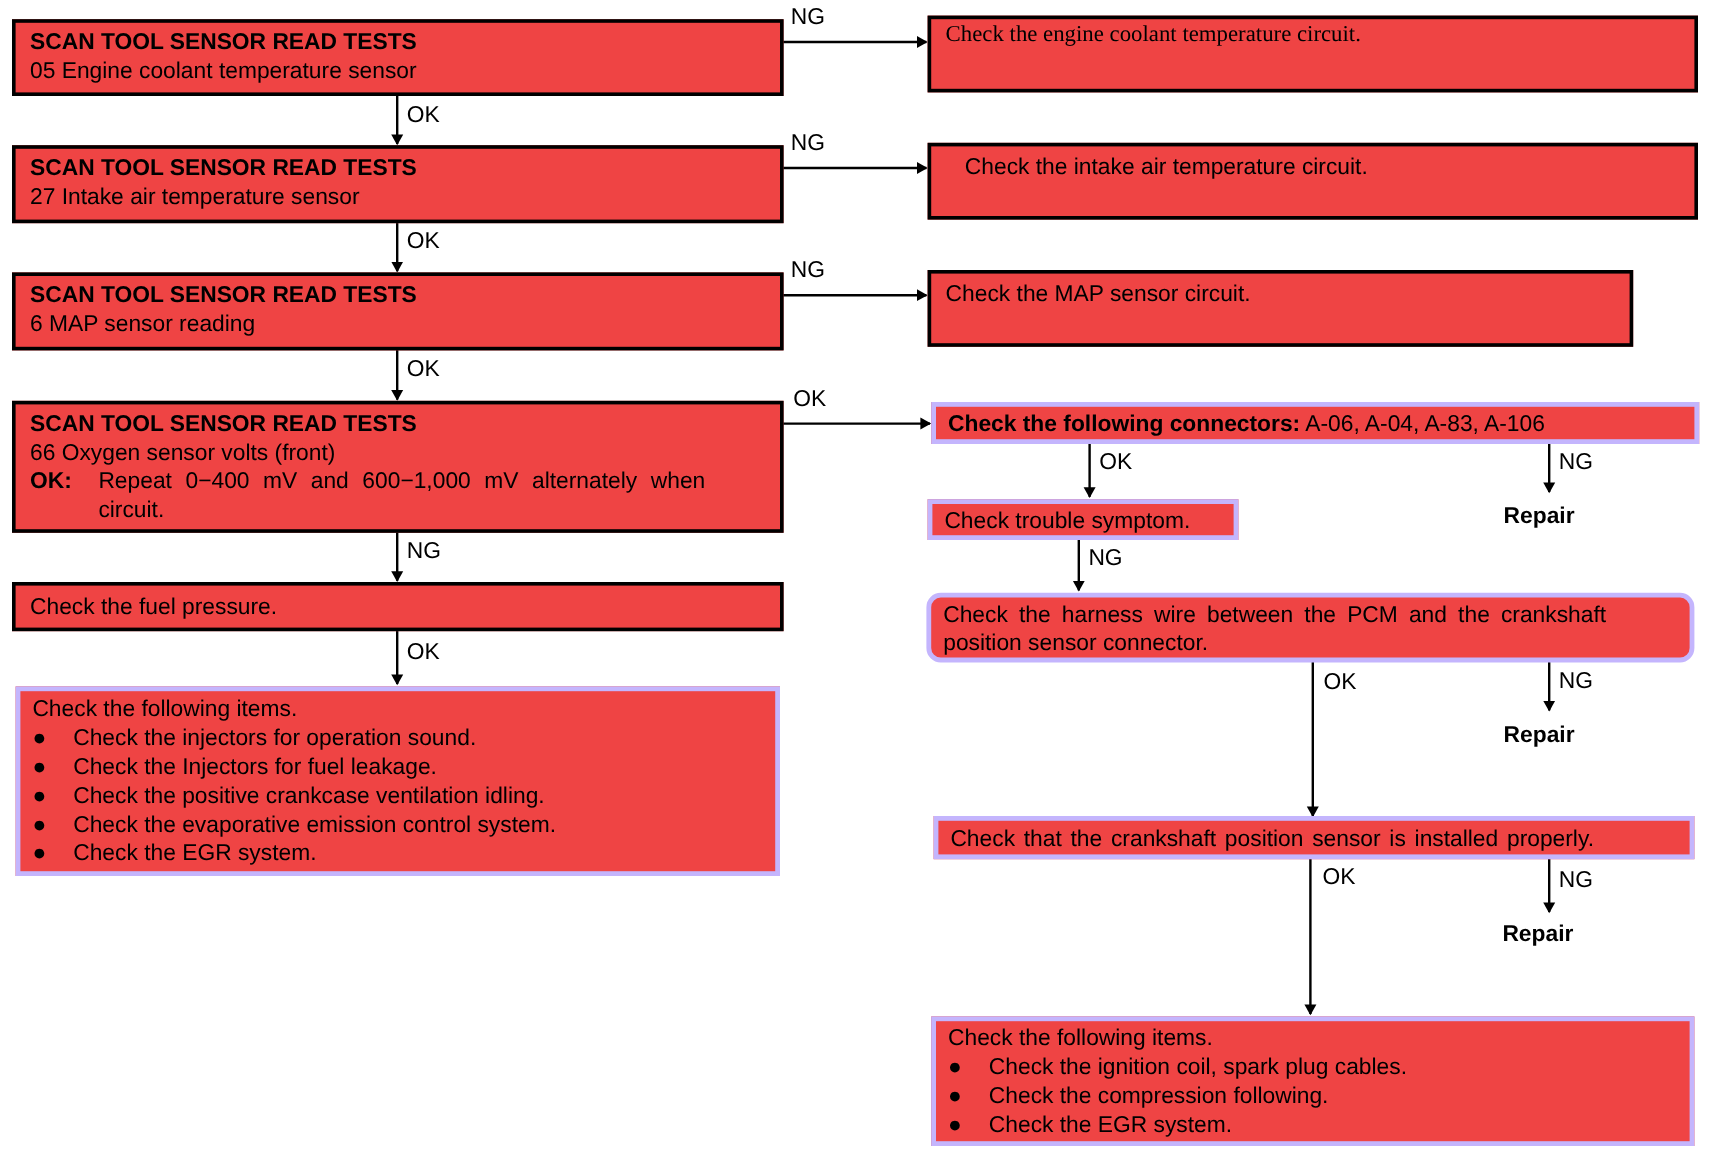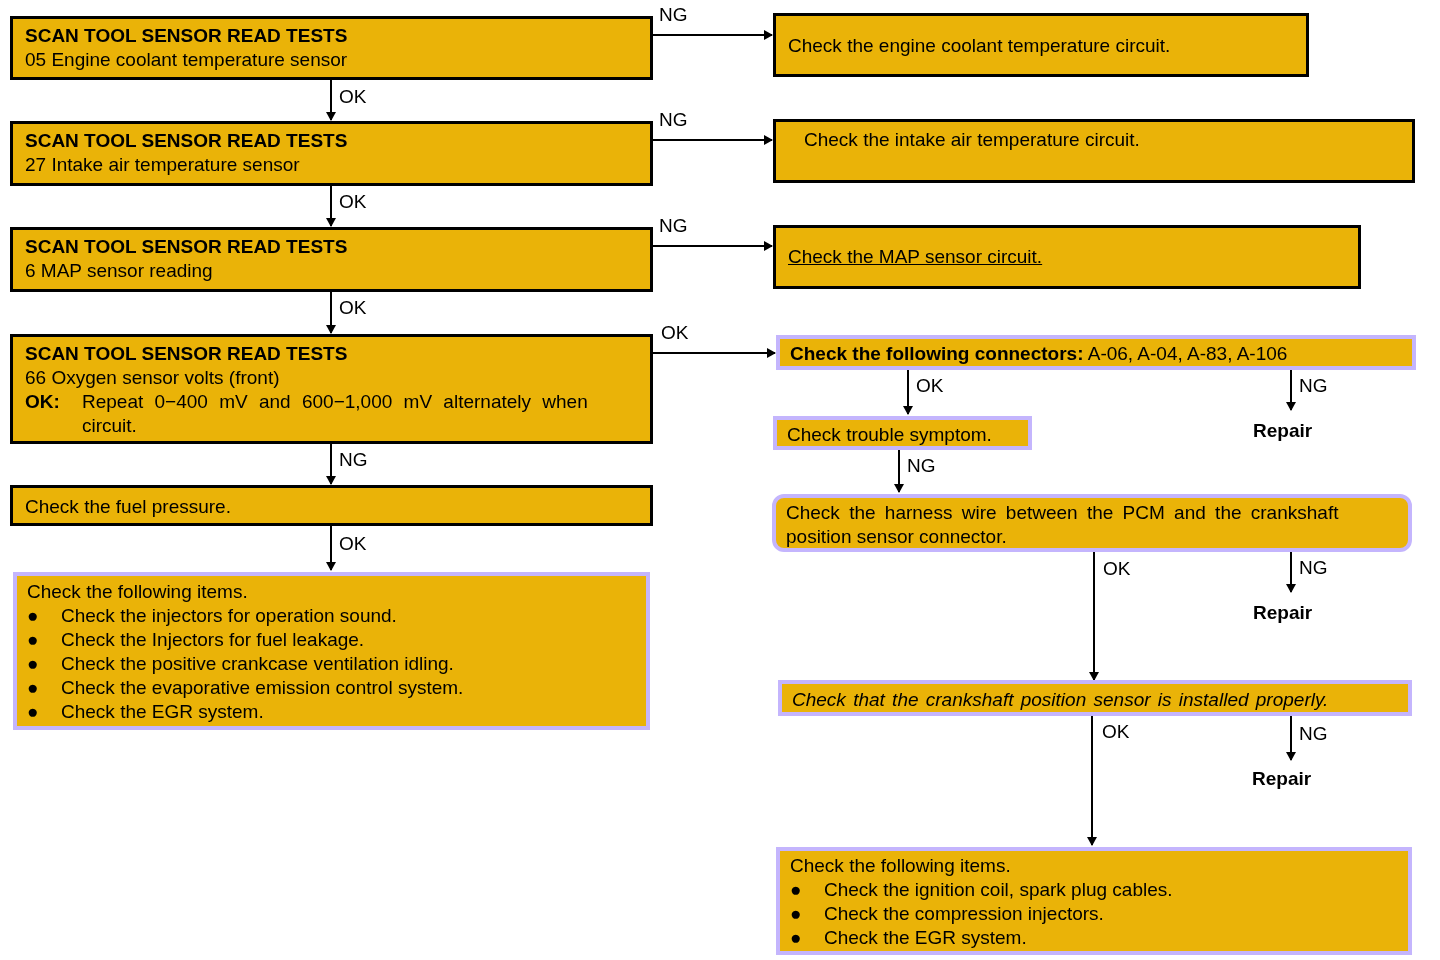--- a/index.html
+++ b/index.html
@@ -1,18 +1,18 @@
 <!DOCTYPE html>
 <html><head>
 <meta charset="utf-8">
 <style>
   html, body { margin:0; padding:0; background:#fff; }
   body { width:1440px; height:960px; position:relative; overflow:hidden;
          font-family:"Liberation Sans", "DejaVu Sans", sans-serif; color:#000; }
-  .box { position:absolute; box-sizing:border-box; background:#eab308; }
+  .box { position:absolute; box-sizing:border-box; background:#ef4444; }
   .thick { border:3px solid #000; }
   .thin { border:4px solid #c4b5fd; }
   .txt { font-size:19px; line-height:24px; white-space:nowrap; }
   .bold { font-weight:bold; }
   .lbl { position:absolute; font-size:19px; line-height:22px; }
   .repair { position:absolute; font-size:19px; font-weight:bold; }
   svg.wires { position:absolute; left:0; top:0; width:1440px; height:960px; }
   .bullet { display:inline-block; width:34px; }
   .indent { padding-left:57px; }
 </style>
@@ -90,53 +90,53 @@
 <div class="lbl" style="left:339px;top:191px;">OK</div>
 <div class="lbl" style="left:339px;top:297px;">OK</div>
 <div class="lbl" style="left:339px;top:449px;">NG</div>
 <div class="lbl" style="left:339px;top:533px;">OK</div>
 
 <div class="lbl" style="left:659px;top:4px;">NG</div>
 <div class="lbl" style="left:659px;top:109px;">NG</div>
 <div class="lbl" style="left:659px;top:215px;">NG</div>
 <div class="lbl" style="left:661px;top:322px;">OK</div>
 
-<div class="box thick" style="left:773px;top:13px;width:536px;height:64px;padding:18px 12px;">
+<div class="box thick" style="left:773px;top:13px;width:642px;height:64px;padding:1px 12px;font-family:Liberation Serif, serif;">
   <div class="txt">Check the engine coolant temperature circuit.</div>
 </div>
 <div class="box thick" style="left:773px;top:119px;width:642px;height:64px;padding:6px 28px;">
   <div class="txt">Check the intake air temperature circuit.</div>
 </div>
-<div class="box thick" style="left:773px;top:225px;width:588px;height:64px;padding:17px 12px;text-decoration:underline;">
+<div class="box thick" style="left:773px;top:225px;width:588px;height:64px;padding:6px 12px;">
   <div class="txt">Check the MAP sensor circuit.</div>
 </div>
 
 <div class="box thin" style="left:776px;top:335px;width:640px;height:35px;padding:3px 10px;">
   <div class="txt">
     <span class="bold">Check the following connectors:</span><span> A-06, A-04, A-83, A-106</span>
   </div>
 </div>
 
 <div class="box thin" style="left:773px;top:416px;width:259px;height:34px;padding:3px 10px;">
   <div class="txt">Check trouble symptom.</div>
 </div>
 
 <div class="box thin" style="left:772px;top:494px;width:640px;height:58px;padding:3px 10px;border-radius:12px;">
   <div class="txt" style="word-spacing:4px;">Check the harness wire between the PCM and the crankshaft</div>
   <div class="txt">position sensor connector.</div>
 </div>
 
-<div class="box thin" style="left:778px;top:680px;width:634px;height:36px;padding:4px 10px;font-style:italic;">
+<div class="box thin" style="left:778px;top:680px;width:634px;height:36px;padding:4px 10px;">
   <div class="txt" style="word-spacing:2px;">Check that the crankshaft position sensor is installed properly.</div>
 </div>
 
 <div class="box thin" style="left:776px;top:847px;width:636px;height:108px;padding:3px 10px;">
   <div class="txt">Check the following items.</div>
   <div class="txt"><span class="bullet">●</span><span>Check the ignition coil, spark plug cables.</span></div>
-  <div class="txt"><span class="bullet">●</span><span>Check the compression injectors.</span></div>
+  <div class="txt"><span class="bullet">●</span><span>Check the compression following.</span></div>
   <div class="txt"><span class="bullet">●</span><span>Check the EGR system.</span></div>
 </div>
 
 <div class="lbl" style="left:916px;top:375px;">OK</div>
 <div class="lbl" style="left:1299px;top:375px;">NG</div>
 <div class="repair" style="left:1253px;top:420px;">Repair</div>
 
 <div class="lbl" style="left:907px;top:455px;">NG</div>
 
 <div class="lbl" style="left:1103px;top:558px;">OK</div>

